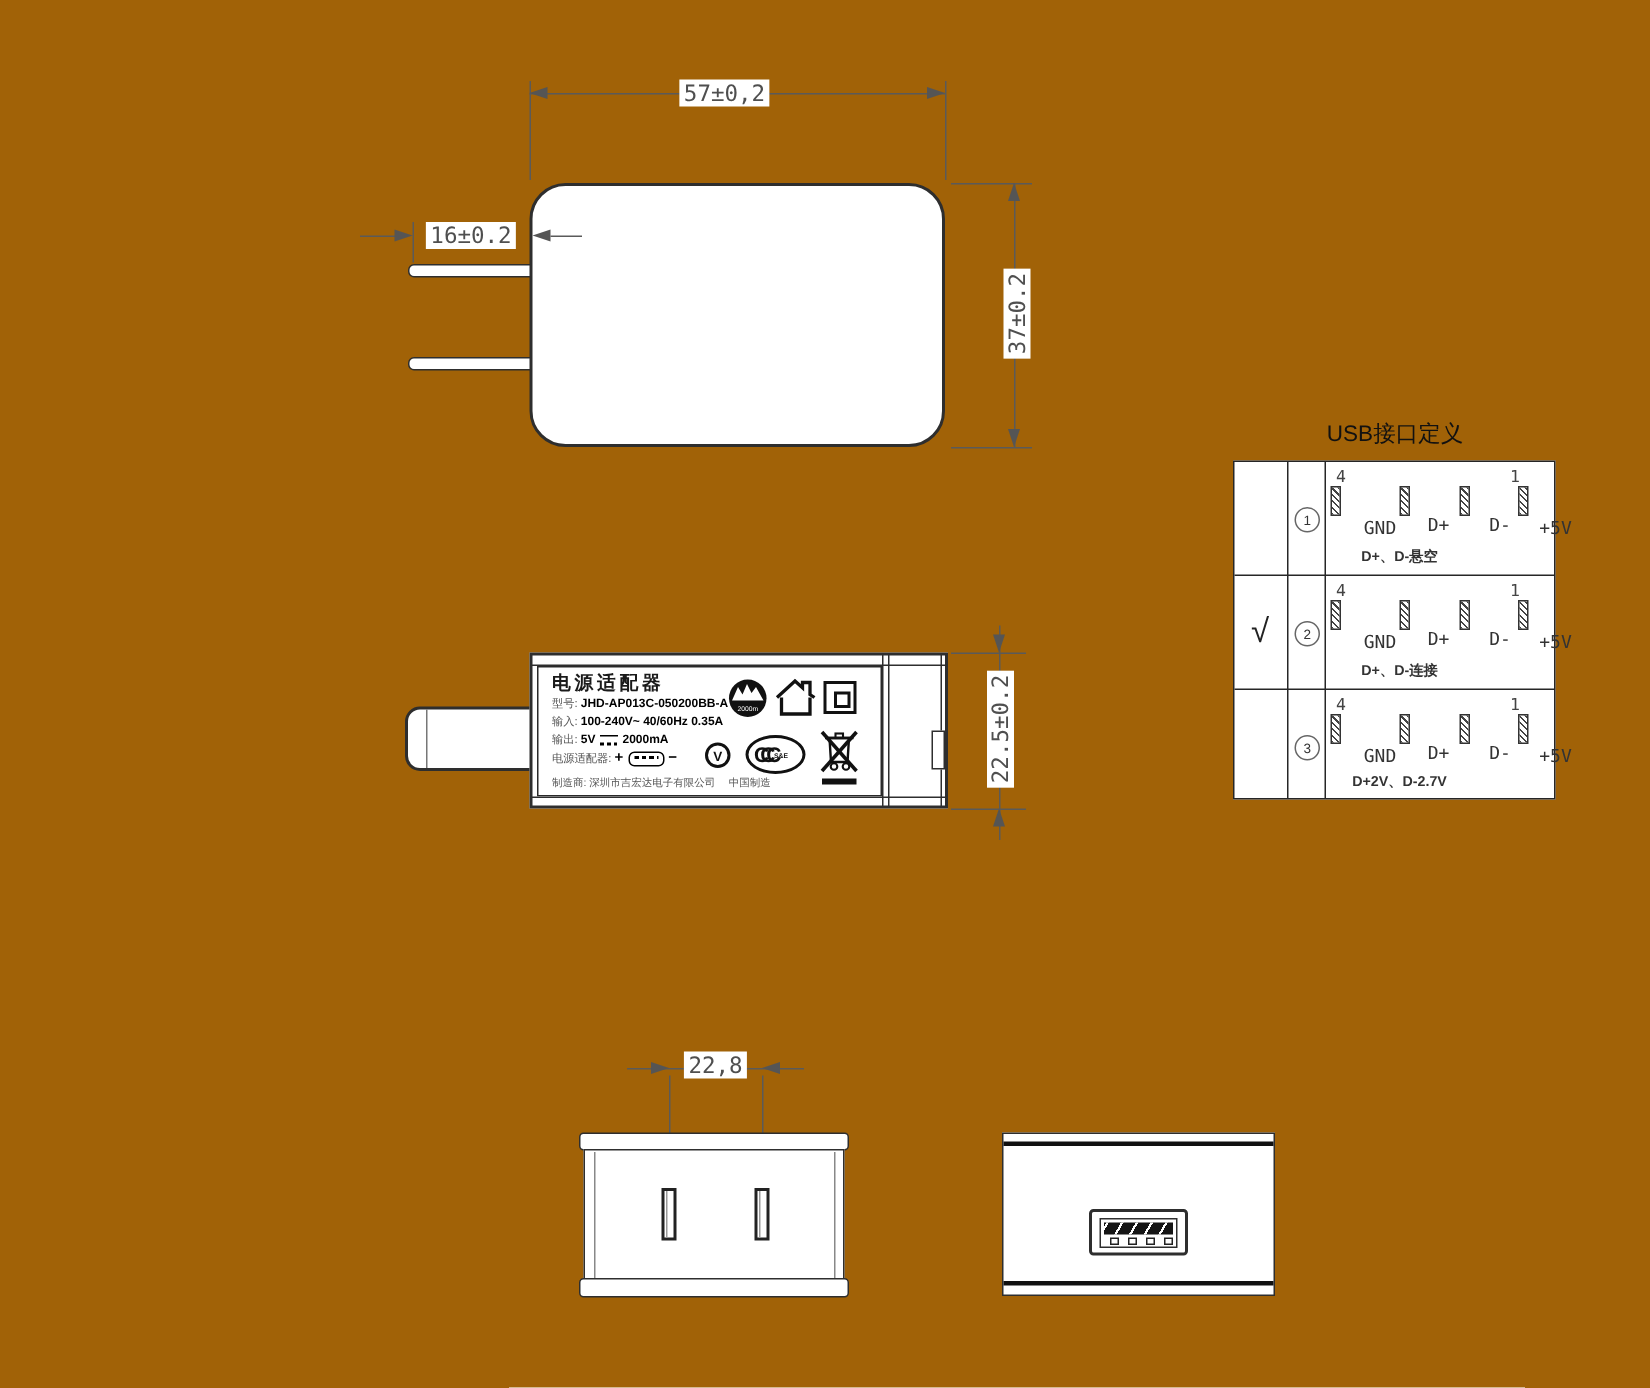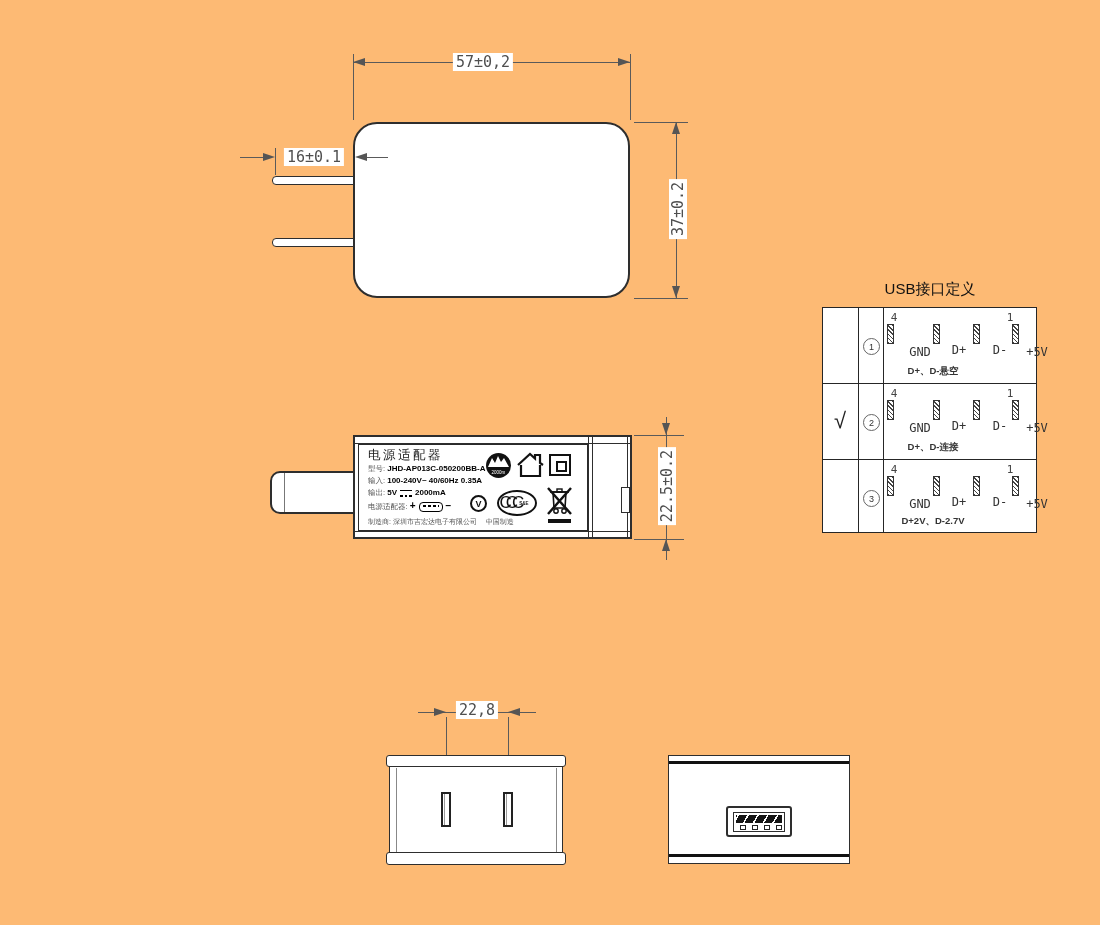--- a/index.html
+++ b/index.html
@@ -1,16 +1,16 @@
 <!DOCTYPE html>
 <html><head>
 <meta charset="utf-8">
 <style>
   html,body{margin:0;padding:0;background:#fff;}
-  #canvas{position:relative;width:1100px;height:925px;background:#fdba74;overflow:hidden;
+  #canvas{position:relative;width:1100px;height:925px;background:#a16207;overflow:hidden;
           font-family:"Liberation Sans","DejaVu Sans",sans-serif;}
   
   .hl{position:absolute;height:1px;background:#5a5a5a;}
   .vl{position:absolute;width:1px;background:#5a5a5a;}
   .edge-h{position:absolute;height:1px;background:#2e2e2e;}
   .edge-v{position:absolute;width:1px;background:#2e2e2e;}
   .tri{position:absolute;width:0;height:0;}
   .tri.r{border-top:4px solid transparent;border-bottom:4px solid transparent;border-left:12px solid #555;}
   .tri.l{border-top:4px solid transparent;border-bottom:4px solid transparent;border-right:12px solid #555;}
   .tri.u{border-left:4px solid transparent;border-right:4px solid transparent;border-bottom:12px solid #555;}
@@ -18,40 +18,40 @@
   .dimtext{position:absolute;color:#4f4f4f;font:15px "DejaVu Sans Mono","Liberation Sans",monospace;
            background:#fff;padding:0 3px;transform:translate(-50%,-50%);white-space:nowrap;}
   .dimtext.vert{transform:translate(-50%,-50%) rotate(-90deg);}
   
   .part{position:absolute;border:2px solid #2e2e2e;background:#fff;box-sizing:border-box;}
   .thin{border-width:1.5px;}
   
   .label-box{position:absolute;left:358px;top:444px;width:230px;height:87px;border:1.5px solid #2a2a2a;
              background:#fff;box-sizing:border-box;z-index:3;}
   .lbl-line{position:absolute;left:9px;white-space:nowrap;color:#555;font-size:7.5px;}
-  .lbl-title{position:absolute;left:9px;top:2px;font-size:12.5px;letter-spacing:2.5px;color:#1a1a1a;font-weight:400;}
+  .lbl-title{position:absolute;left:9px;top:2px;font-size:12.5px;letter-spacing:2.5px;color:#1a1a1a;font-weight:700;}
   .lbl-val{color:#000;font-weight:bold;font-size:8px;}
   .dc{display:inline-block;width:12px;height:6px;border-top:1.5px solid #000;position:relative;margin:0 3px;vertical-align:middle;}
   .dc::after{content:"";position:absolute;left:0;right:0;bottom:0;height:1.5px;
              background:repeating-linear-gradient(90deg,#000 0 2.5px,transparent 2.5px 4.5px);}
   .usb-mini{display:inline-block;width:24px;height:10px;border:1.5px solid #000;border-radius:4px;
             position:relative;vertical-align:middle;margin:0 3px;box-sizing:border-box;}
   .usb-mini::after{content:"";position:absolute;left:3px;right:3px;top:2px;height:1.5px;
             background:repeating-linear-gradient(90deg,#000 0 3px,transparent 3px 5px);}
   
   .icon{position:absolute;box-sizing:border-box;}
   .alt-circle{width:25px;height:25px;border-radius:50%;background:#111;overflow:hidden;}
   .alt-text{position:absolute;left:0;right:0;bottom:3px;text-align:center;color:#fff;font-size:4.5px;}
   .class2-outer{width:22px;height:22px;border:2.5px solid #111;}
   .class2-inner{position:absolute;left:5px;top:5px;width:7px;height:7px;border:2.5px solid #111;}
   .v-circle{width:17px;height:17px;border:2.5px solid #111;border-radius:50%;
             display:flex;align-items:center;justify-content:center;font-size:9px;font-weight:bold;color:#111;}
   .ccc-oval{width:40px;height:26px;border:2.5px solid #111;border-radius:50%;
             display:flex;align-items:center;justify-content:center;}
-  .ccc-letters{font-weight:400;font-size:17px;letter-spacing:-6px;color:#111;margin-left:-6px;}
+  .ccc-letters{font-weight:700;font-size:14px;letter-spacing:-6px;color:#111;margin-left:-6px;}
   .ccc-sub{font-size:4.5px;font-weight:bold;color:#111;margin-left:1px;}
   .weee-bar{position:absolute;background:#111;}
   
   .tbl{position:absolute;left:822px;top:307px;width:215px;height:226px;border:1.5px solid #262626;
        box-sizing:border-box;background:#fff;}
   .tbl .cell-line{position:absolute;background:#262626;}
   .tbl-title{position:absolute;left:930px;top:280px;transform:translateX(-50%);font-size:15px;color:#111;white-space:nowrap;}
   .pin{position:absolute;width:7px;height:20px;border:1px solid #333;box-sizing:border-box;
        background:repeating-linear-gradient(45deg,#444 0 1px,#fff 1px 3px);}
   .pinlbl{position:absolute;transform:translateX(-50%);font:12px "DejaVu Sans Mono",monospace;color:#333;white-space:nowrap;padding-left:48px;}
@@ -82,21 +82,21 @@
     <div class="dimtext" style="left:483px;top:62px;">57±0,2</div>
 
     <div class="part thin" style="left:272px;top:176px;width:83px;height:9px;border-radius:4px 0 0 4px;"></div>
     <div class="part thin" style="left:272px;top:238px;width:83px;height:9px;border-radius:4px 0 0 4px;"></div>
 
     <div class="part" style="left:353px;top:122px;width:277px;height:176px;border-radius:24px;"></div>
 
     <div class="vl" style="left:275px;top:148px;height:27px;"></div>
     <div class="hl" style="left:240px;top:157px;width:24px;"></div>
     <div class="tri r" style="left:263px;top:153px;"></div>
-    <div class="dimtext" style="left:314px;top:157px;">16±0.1</div>
+    <div class="dimtext" style="left:314px;top:157px;">16±0.2</div>
     <div class="hl" style="left:367px;top:157px;width:21px;"></div>
     <div class="tri l" style="left:355px;top:153px;"></div>
 
     <div class="hl" style="left:634px;top:122px;width:54px;"></div>
     <div class="hl" style="left:634px;top:298px;width:54px;"></div>
     <div class="vl" style="left:676px;top:122px;height:176px;"></div>
     <div class="tri u" style="left:672px;top:122px;"></div>
     <div class="tri d" style="left:672px;top:286px;"></div>
     <div class="dimtext vert" style="left:678px;top:209px;">37±0.2</div>
   </div>

